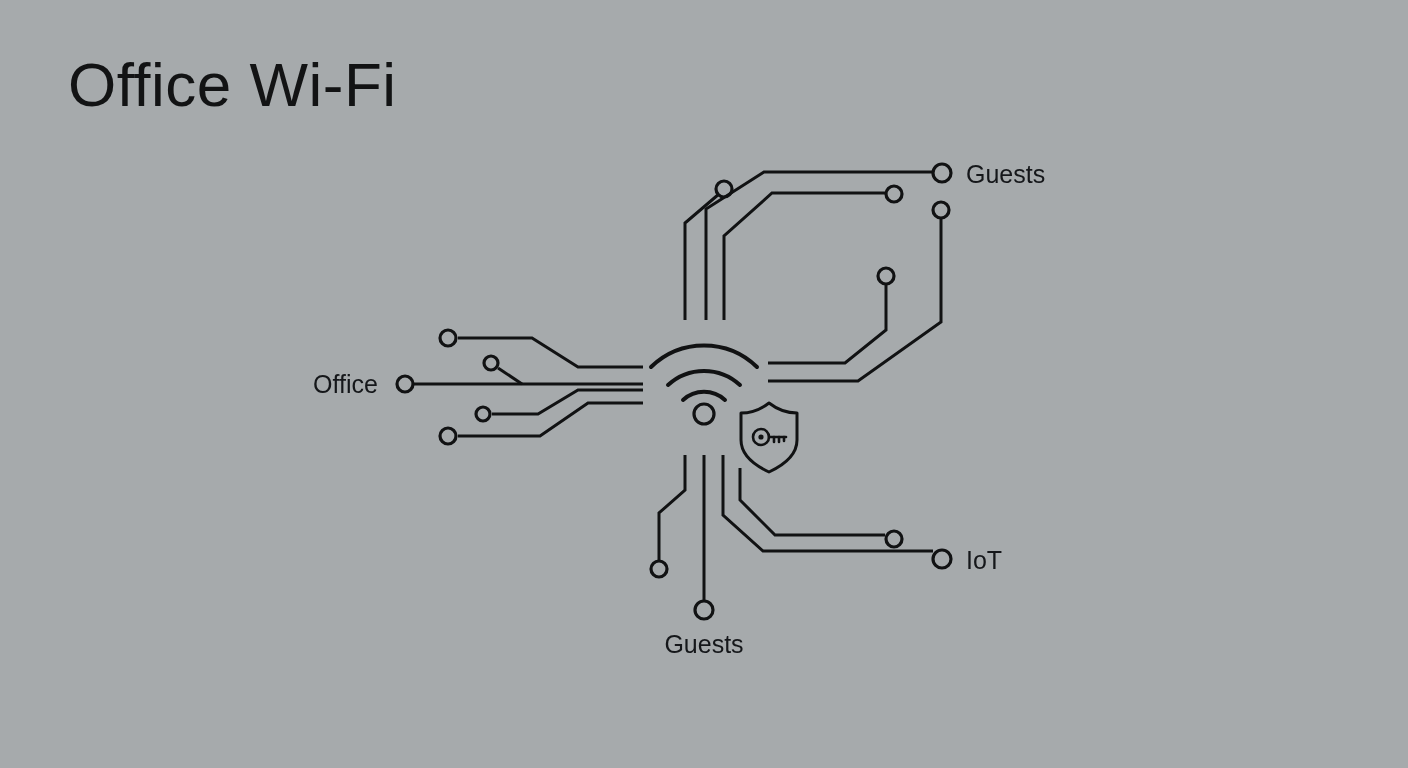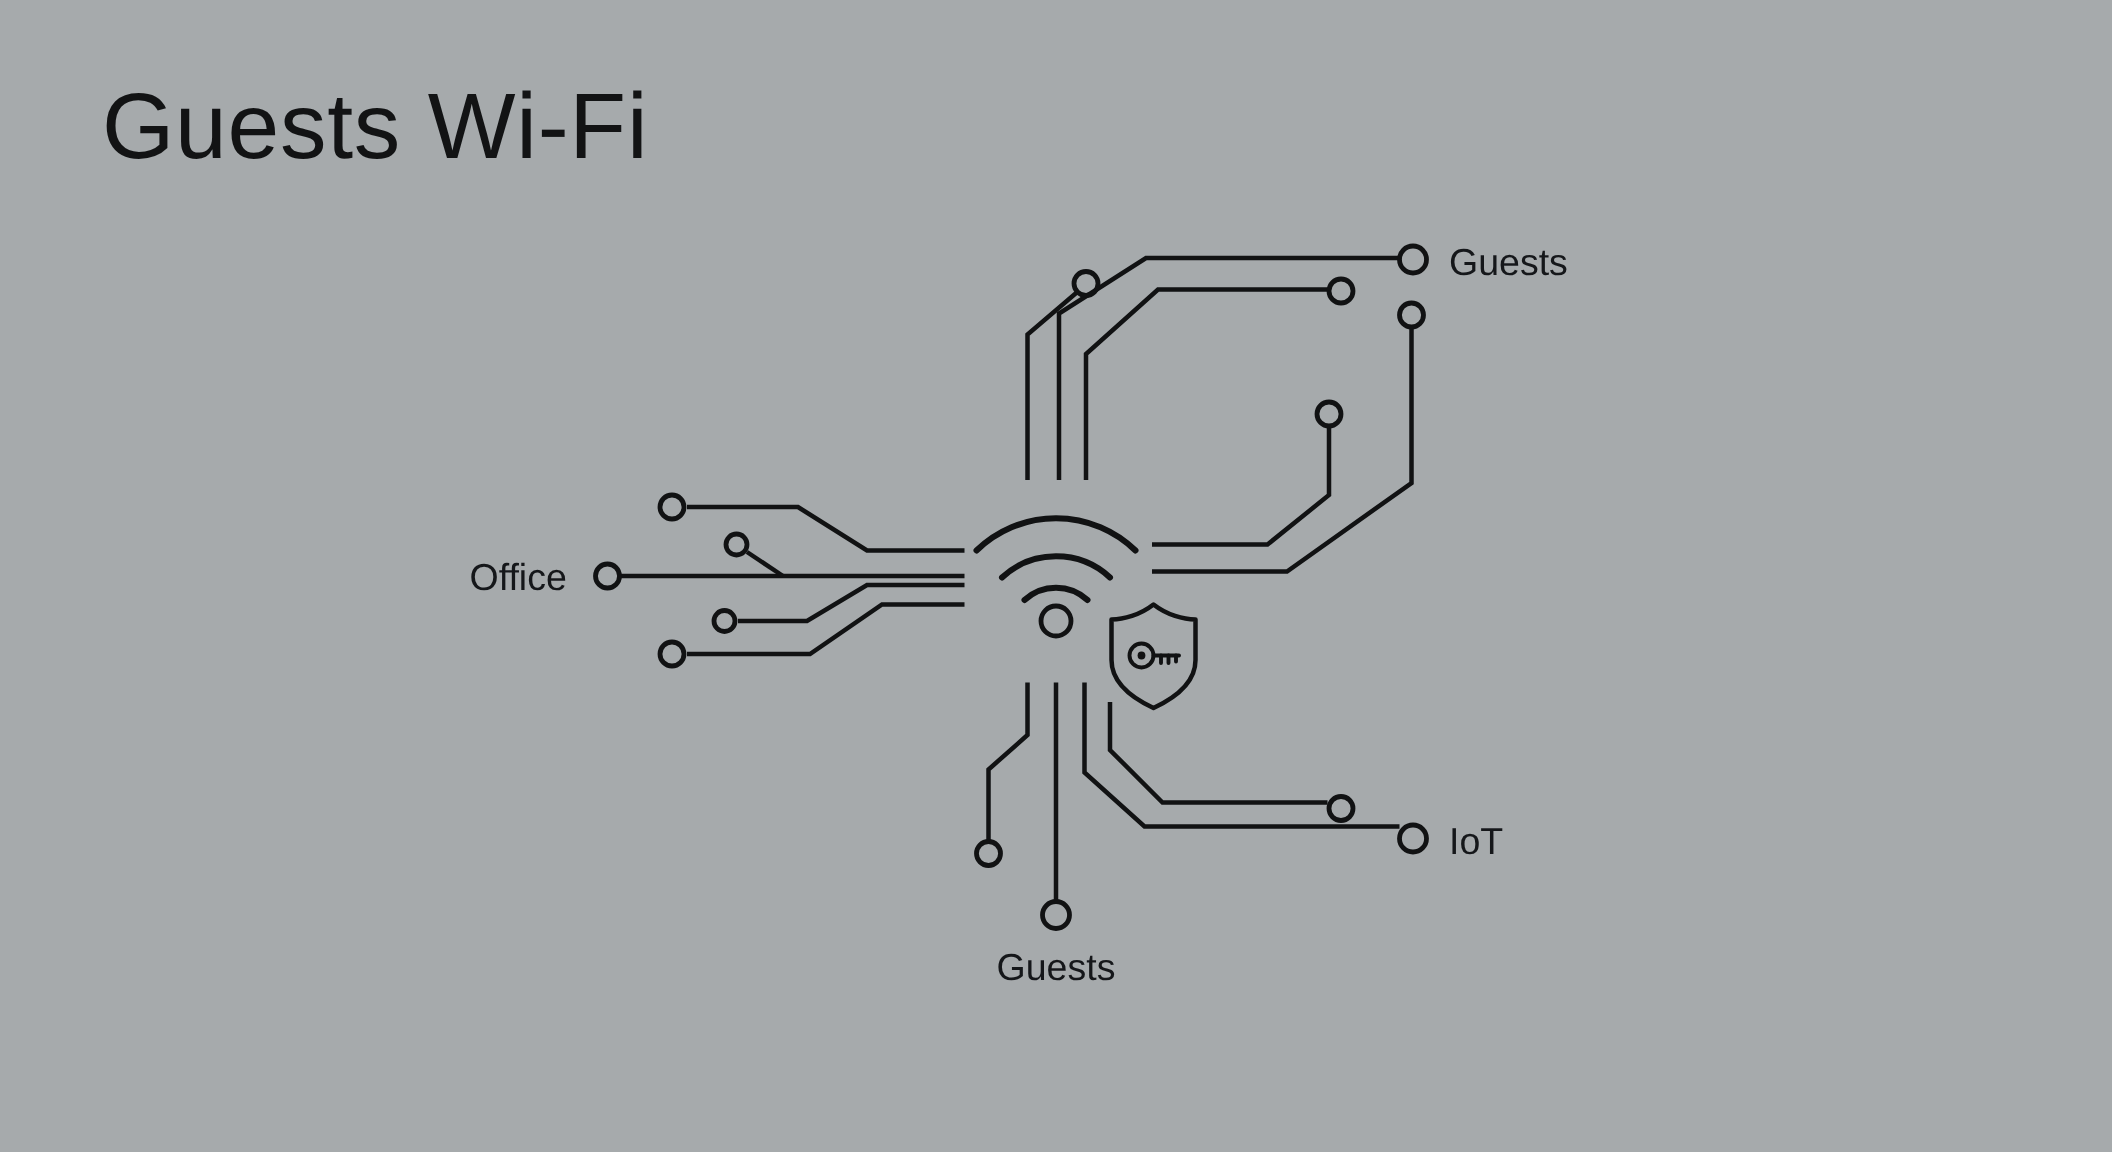--- a/index.html
+++ b/index.html
@@ -70,21 +70,21 @@
     font-size: 25px;
     font-weight: 400;
     fill: #15171a;
   }
 </style>
 </head>
 <body>
 
 <div id="stage">
 
-  <div id="page-title">Guests Wi-Fi</div>
+  <div id="page-title">Office Wi-Fi</div>
 
   <svg id="diagram" viewBox="0 0 1408 768">
 
     <g>
 
       <path class="trace" d="M 414 384 L 643 384"></path>
 
       <path class="trace" d="M 458 338 L 532 338 L 578 367 L 643 367"></path>
 
       <path class="trace" d="M 498 368 L 522 384"></path>

